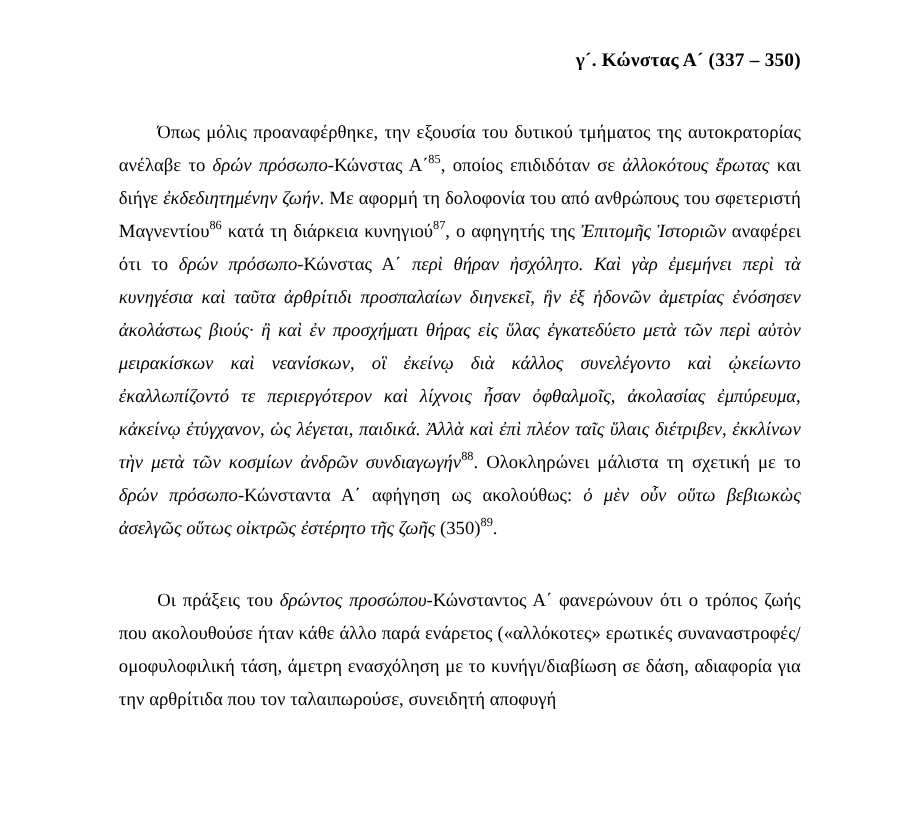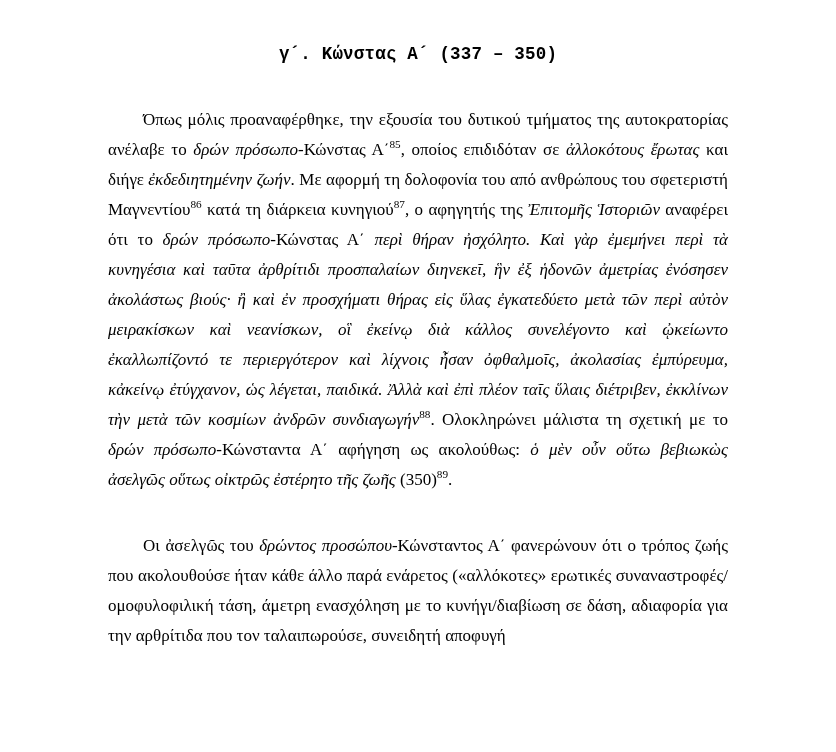--- a/index.html
+++ b/index.html
@@ -22,22 +22,22 @@
     width: 836px;
     height: 752px;
     background: #ffffff;
     box-sizing: border-box;
     padding: 0 108px 0 108px;
   }
 
   .doc-title {
     margin: 0;
     padding-top: 44px;
-    text-align: center;
-    font-family: Liberation Mono, monospace;
+    text-align: right;
+    font-family: Liberation Serif, serif;
     font-weight: bold;
     font-size: 17.5px;
     letter-spacing: 0.2px;
     line-height: 1.2;
   }
 
   .body-block {
     margin-top: 40px;
   }
 
@@ -93,17 +93,17 @@
   <div class="body-block">
 
     <p class="para"><span>Όπως μόλις προαναφέρθηκε, την εξουσία του δυτικού τμήματος της αυτοκρατορίας ανέλαβε το </span><span class="it">δρών πρόσωπο</span><span>-Κώνστας Α΄</span><sup class="fn">85</sup><span>, οποίος επιδιδόταν σε </span><span class="it">ἀλλοκότους ἔρωτας</span><span> και διήγε </span><span class="it">ἐκδεδιητημένην ζωήν</span><span>. Με αφορμή τη δολοφονία του από ανθρώπους του σφετεριστή Μαγνεντίου</span><sup class="fn">86</sup><span> κατά τη διάρκεια κυνηγιού</span><sup class="fn">87</sup><span>, ο αφηγητής της </span><span class="it">Ἐπιτομῆς Ἱστοριῶν</span><span> αναφέρει ότι το </span><span class="it">δρών πρόσωπο</span><span>-Κώνστας Α΄ </span><span class="it">περὶ θήραν ἠσχόλητο. Καὶ γὰρ ἐμεμήνει περὶ τὰ κυνηγέσια καὶ ταῦτα ἀρθρίτιδι προσπαλαίων διηνεκεῖ, ἣν ἐξ ἡδονῶν ἀμετρίας ἐνόσησεν ἀκολάστως βιούς· ἢ καὶ ἐν προσχήματι θήρας εἰς ὕλας ἐγκατεδύετο μετὰ τῶν περὶ αὐτὸν μειρακίσκων καὶ νεανίσκων, οἳ ἐκείνῳ διὰ κάλλος συνελέγοντο καὶ ᾠκείωντο ἐκαλλωπίζοντό τε περιεργότερον καὶ λίχνοις ἦσαν ὀφθαλμοῖς, ἀκολασίας ἐμπύρευμα, κἀκείνῳ ἐτύγχανον, ὡς λέγεται, παιδικά. Ἀλλὰ καὶ ἐπὶ πλέον ταῖς ὕλαις διέτριβεν, ἐκκλίνων τὴν μετὰ τῶν κοσμίων ἀνδρῶν συνδιαγωγήν</span><sup class="fn">88</sup><span>. Ολοκληρώνει μάλιστα τη σχετική με το </span><span class="it">δρών πρόσωπο</span><span>-Κώνσταντα Α΄ αφήγηση ως ακολούθως: </span><span class="it">ὁ μὲν οὖν οὕτω βεβιωκὼς ἀσελγῶς οὕτως οἰκτρῶς ἐστέρητο τῆς ζωῆς</span><span> (350)</span><sup class="fn">89</sup><span>.</span></p>
 
     <div class="gap-before-head"></div>
 
 
     <div class="gap-after-head"></div>
 
     <div class="tail-clip">
-      <p class="para"><span>Οι ἀσελγῶς του </span><span class="it">δρώντος προσώπου</span><span>-Κώνσταντος Α΄ φανερώνουν ότι ο τρόπος ζωής που ακολουθούσε ήταν κάθε άλλο παρά ενάρετος («αλλόκοτες» ερωτικές συναναστροφές/ομοφυλοφιλική τάση, άμετρη ενασχόληση με το κυνήγι/διαβίωση σε δάση, αδιαφορία για την αρθρίτιδα που τον ταλαιπωρούσε, συνειδητή αποφυγή</span></p>
+      <p class="para"><span>Οι πράξεις του </span><span class="it">δρώντος προσώπου</span><span>-Κώνσταντος Α΄ φανερώνουν ότι ο τρόπος ζωής που ακολουθούσε ήταν κάθε άλλο παρά ενάρετος («αλλόκοτες» ερωτικές συναναστροφές/ομοφυλοφιλική τάση, άμετρη ενασχόληση με το κυνήγι/διαβίωση σε δάση, αδιαφορία για την αρθρίτιδα που τον ταλαιπωρούσε, συνειδητή αποφυγή</span></p>
     </div>
 
   </div>
 </div>
 
 </body></html>

